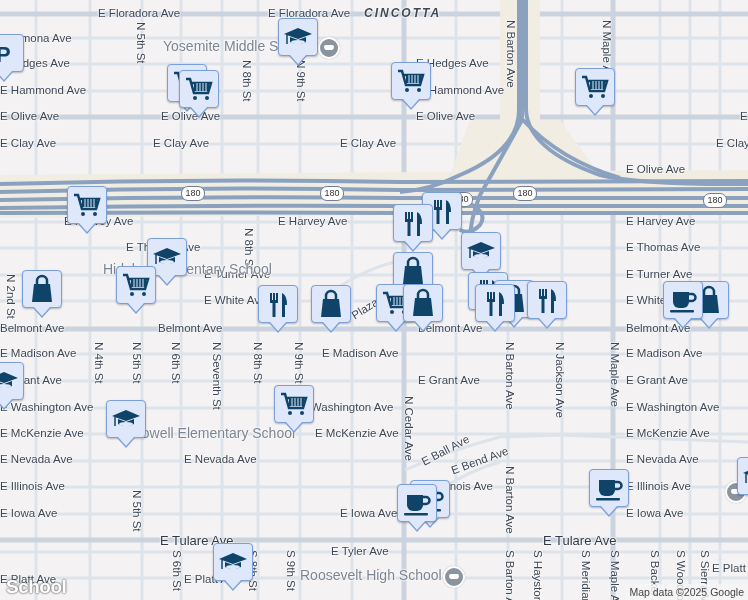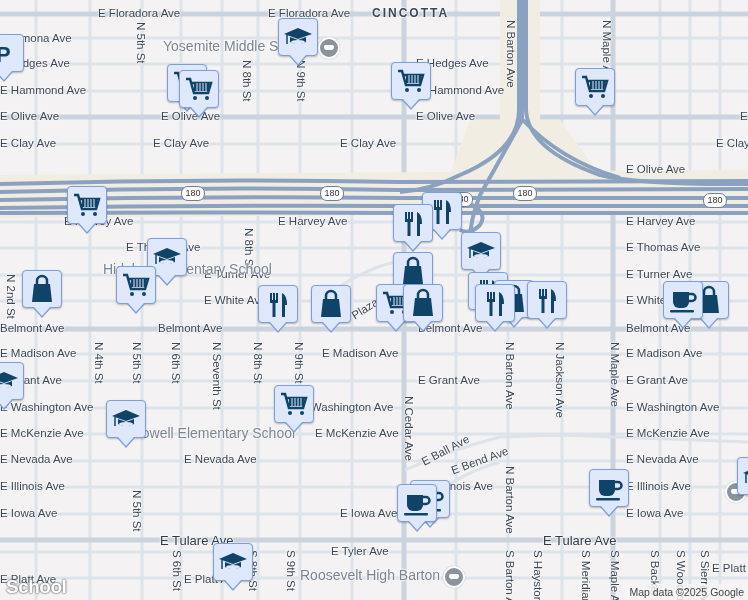--- a/index.html
+++ b/index.html
@@ -90,21 +90,21 @@
       <path d="M0 208 Q200 205 400 206 L748 206"></path>
       <path d="M0 213 Q200 212 400 213 L748 213"></path>
       <path d="M519 0 L519 110 Q519 150 460 175 Q430 190 400 192"></path>
       <path d="M526 0 L526 110 Q528 150 600 175 Q640 185 748 184"></path>
       <path d="M522 0 L522 120 Q500 160 480 195 Q470 220 470 240"></path>
       <path d="M523 120 Q560 160 620 178"></path>
       <path d="M460 200 Q490 210 480 225 Q470 235 460 230"></path>
     </g>
   </svg>
 
-  <div class="lbl nb" style="left:372px;top:7px;">CINCOTTA</div>
+  <div class="lbl nb" style="left:364px;top:7px;font-style:italic;">CINCOTTA</div>
 
   <div class="shield" style="left:181px;top:186px;">180</div>
   <div class="shield" style="left:320px;top:186px;">180</div>
   <div class="shield" style="left:449px;top:192px;">180</div>
   <div class="shield" style="left:513px;top:186px;">180</div>
   <div class="shield" style="left:703px;top:193px;">180</div>
 
   <div id="labels-h">
       <div class="lbl " style="left: 98px; top: 8px;">E Floradora Ave</div>
       <div class="lbl " style="left: 268px; top: 8px;">E Floradora Ave</div>
@@ -198,21 +198,21 @@
     </div>
   <div id="labels-d">
       <div class="lbl " style="left: 350px; top: 312px; transform-origin: 0px 0px; transform: rotate(-32deg);">Plaza Dr</div>
       <div class="lbl " style="left: 420px; top: 458px; transform-origin: 0px 0px; transform: rotate(-28deg);">E Ball Ave</div>
       <div class="lbl " style="left: 450px; top: 466px; transform-origin: 0px 0px; transform: rotate(-20deg);">E Bend Ave</div>
     </div>
   <div id="labels-p">
       <div class="lbl poi" style="left: 163px; top: 39px;">Yosemite Middle School</div>
       <div class="lbl poi" style="left: 103px; top: 262px;">Hidalgo Elementary School</div>
       <div class="lbl poi" style="left: 134px; top: 426px;">Lowell Elementary School</div>
-      <div class="lbl poi" style="left: 300px; top: 568px;">Roosevelt High Barton</div>
+      <div class="lbl poi" style="left: 300px; top: 568px;">Roosevelt High School</div>
     </div>
   <div id="poi-layer">
       <div class="poi-dot" style="left: 318px; top: 37px;"></div>
       <div class="poi-dot" style="left: 443px; top: 566px;"></div>
       <div class="poi-dot" style="left: 725px; top: 481px;"></div>
     </div>
   <div id="marker-layer">
       <div class="marker" style="left: -16px; top: 34px;">
         <svg viewBox="0 0 32 30">
           <text x="8" y="24" font-size="22" font-weight="bold" fill="#0f4468" font-family="Liberation Sans, sans-serif">P</text>

